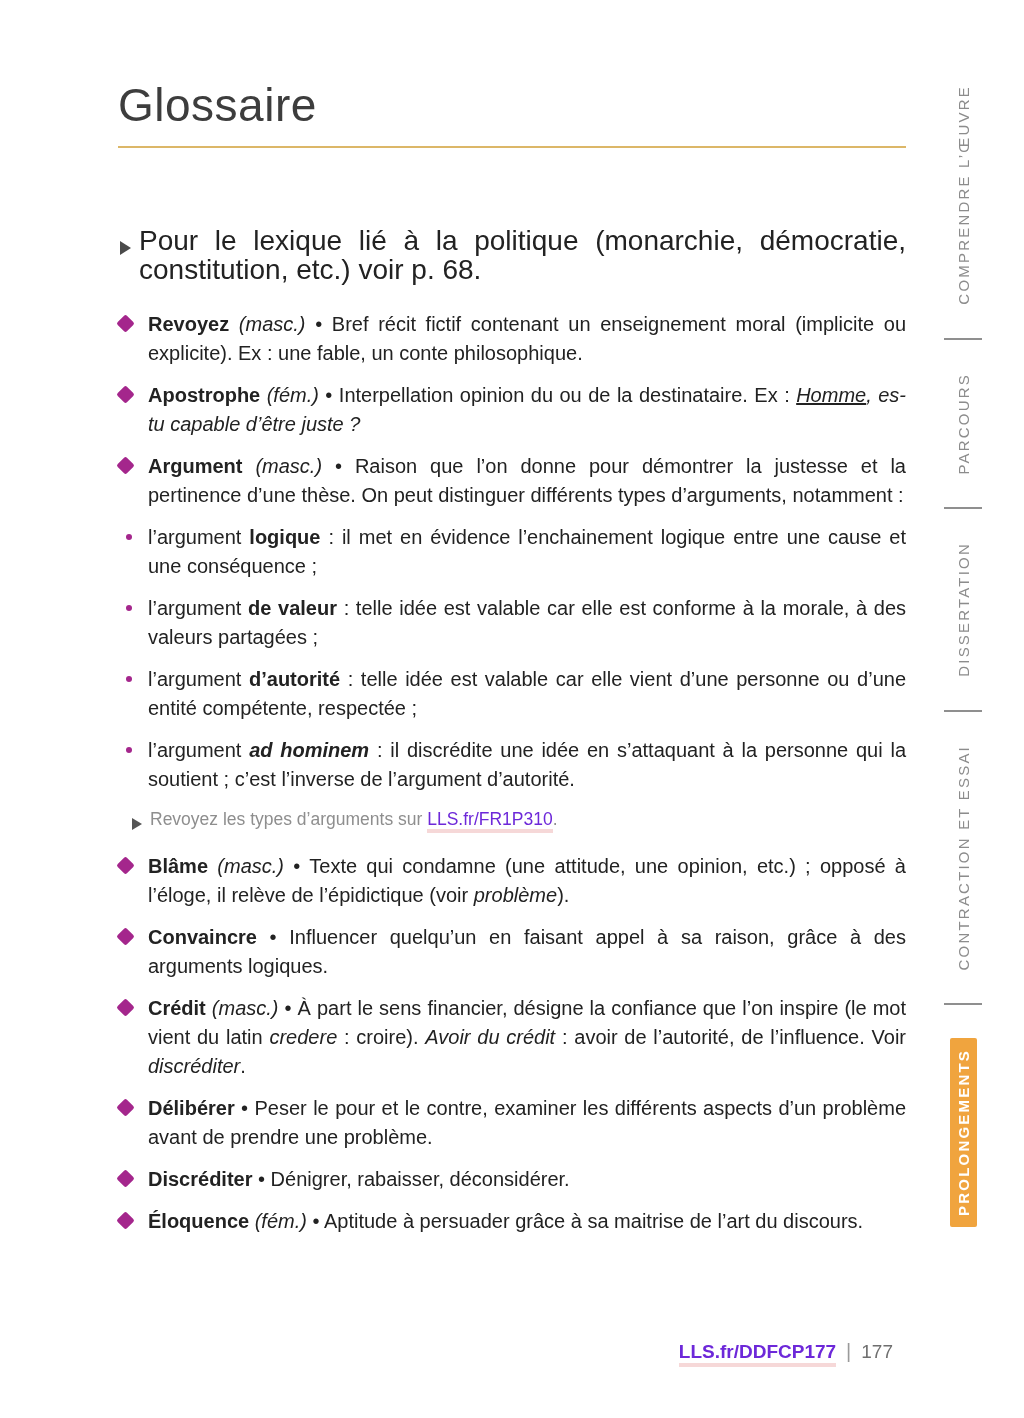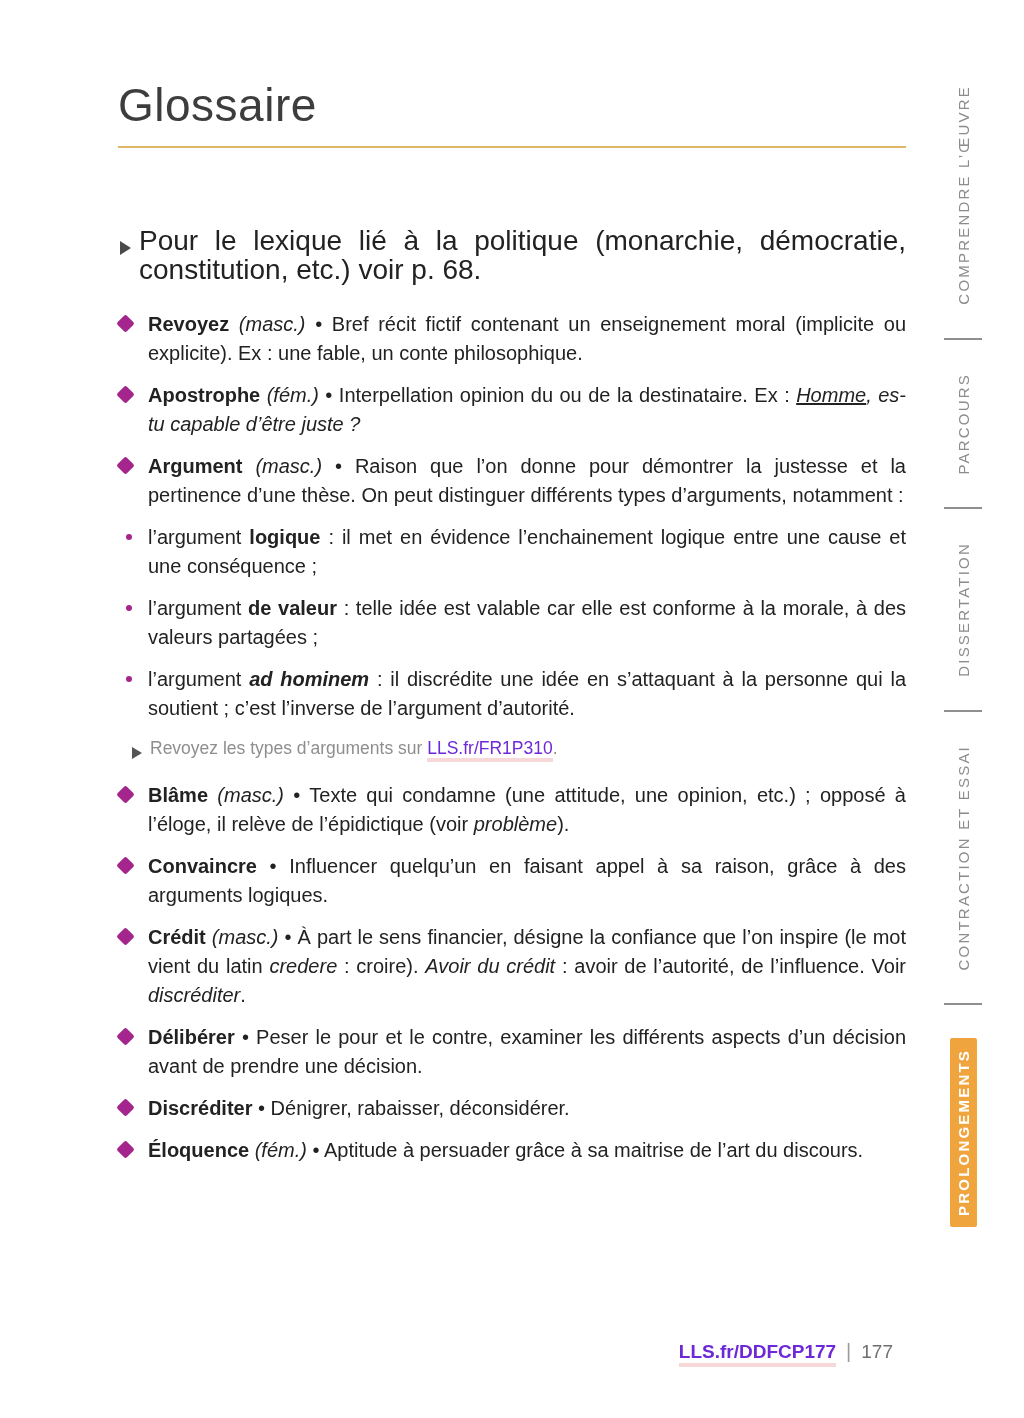--- a/index.html
+++ b/index.html
@@ -188,20 +188,26 @@
         <p class="entry-text"><span>l’argument </span><span class="b">logique</span><span> : il met en évidence l’enchainement logique entre une cause et une conséquence ;</span></p>
       </div>
 
       <div class="entry">
         <div class="dot-col">
             <div class="dot"></div>
           </div>
         <p class="entry-text"><span>l’argument </span><span class="b">de valeur</span><span> : telle idée est valable car elle est conforme à la morale, à des valeurs partagées ;</span></p>
       </div>
 
+      <div class="entry">
+        <div class="dot-col">
+            <div class="dot"></div>
+          </div>
+        <p class="entry-text"><span>l’argument </span><span class="b">d’autorité</span><span> : telle idée est valable car elle vient d’une personne ou d’une entité compétente, respectée ;</span></p>
+      </div>
 
       <div class="entry">
         <div class="dot-col">
             <div class="dot"></div>
           </div>
         <p class="entry-text"><span>l’argument </span><span class="bi">ad hominem</span><span> : il discrédite une idée en s’attaquant à la personne qui la soutient ; c’est l’inverse de l’argument d’autorité.</span></p>
       </div>
 
       <div class="note">
         <span class="tri-wrap"><span class="tri-right"></span></span>
@@ -226,21 +232,21 @@
         <div class="bullet-col">
             <div class="diamond"></div>
           </div>
         <p class="entry-text"><span class="b">Crédit</span><span> </span><span class="i">(masc.)</span><span> • À part le sens financier, désigne la confiance que l’on inspire (le mot vient du latin </span><span class="i">credere</span><span> : croire). </span><span class="i">Avoir du crédit</span><span> : avoir de l’autorité, de l’influence. Voir </span><span class="i">discréditer</span><span>.</span></p>
       </div>
 
       <div class="entry">
         <div class="bullet-col">
             <div class="diamond"></div>
           </div>
-        <p class="entry-text"><span class="b">Délibérer</span><span> • Peser le pour et le contre, examiner les différents aspects d’un décision avant de prendre une décision.</span></p>
+        <p class="entry-text"><span class="b">Délibérer</span><span> • Peser le pour et le contre, examiner les différents aspects d’un problème avant de prendre une problème.</span></p>
       </div>
 
       <div class="entry">
         <div class="bullet-col">
             <div class="diamond"></div>
           </div>
         <p class="entry-text"><span class="b">Discréditer</span><span> • Dénigrer, rabaisser, déconsidérer.</span></p>
       </div>
 
       <div class="entry">

